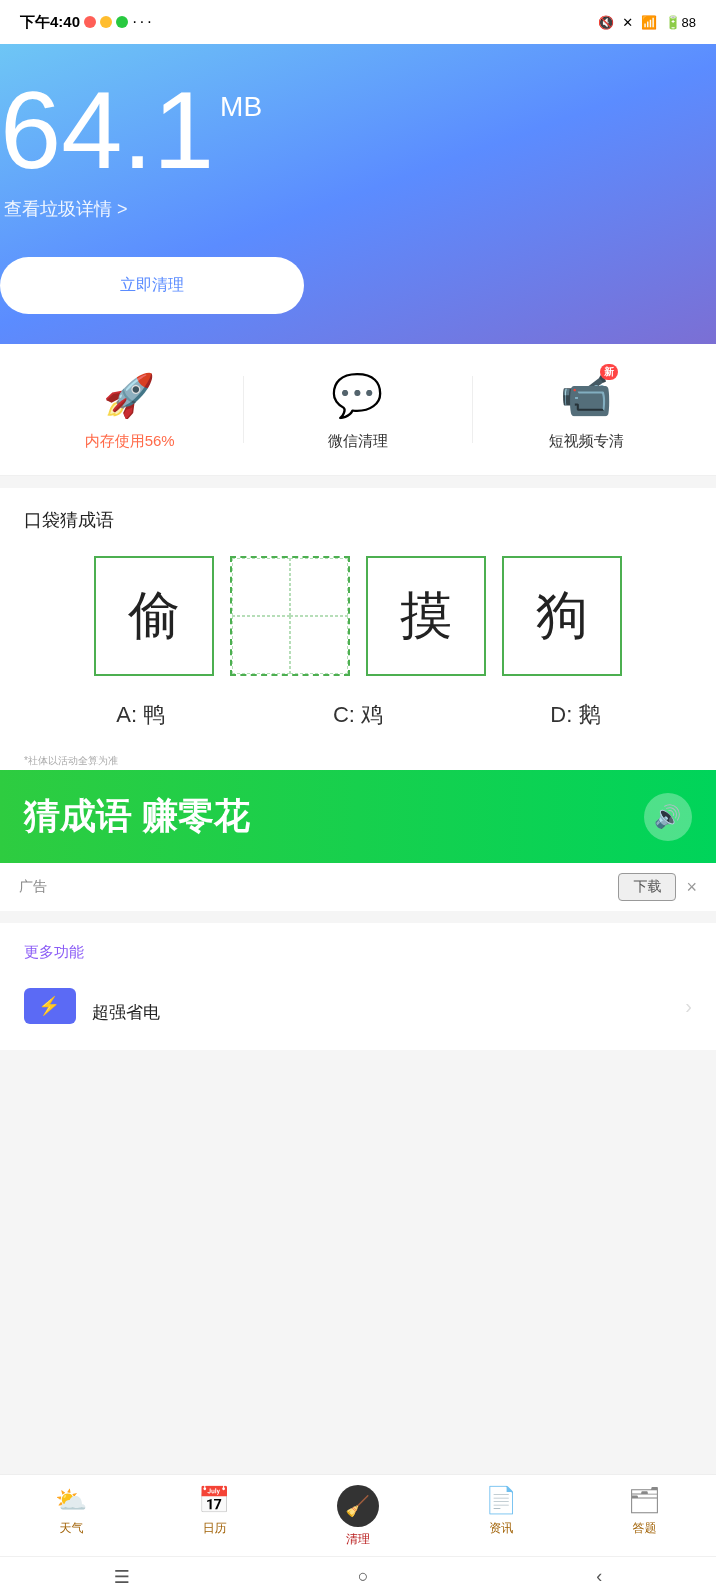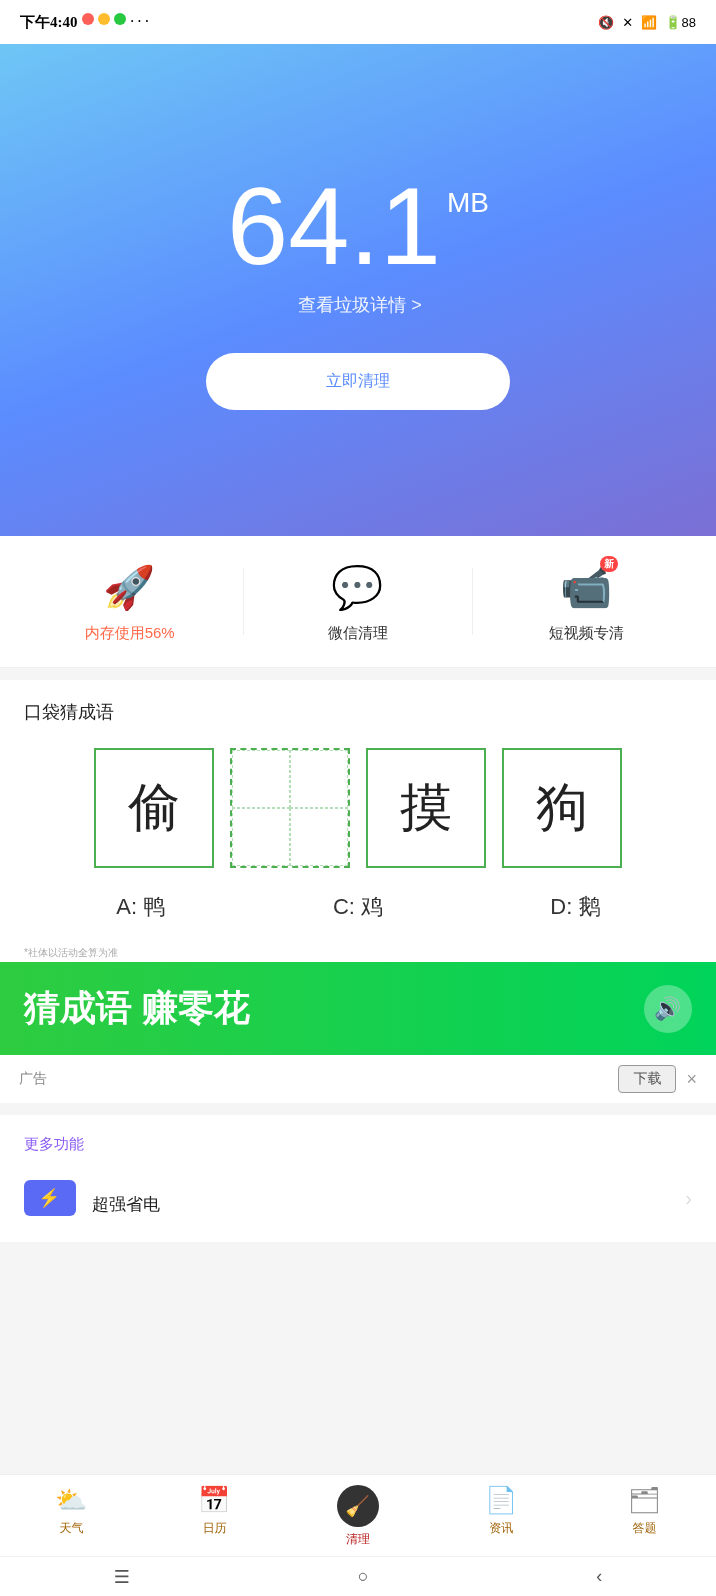--- a/index.html
+++ b/index.html
@@ -16,37 +16,37 @@
     .status-bar {
       background: #fff;
       height: 44px;
       display: flex;
       align-items: center;
       justify-content: space-between;
       padding: 0 20px;
       font-size: 14px;
       font-weight: 500;
     }
-    .status-left { display: flex; align-items: flex-start; gap: 4px; font-family: Liberation Serif, serif; }
+    .status-left { display: flex; align-items: center; gap: 4px; }
     .status-time { font-size: 15px; font-weight: 600; }
     .status-dots { display: flex; gap: 4px; align-items: center; }
     .dot-red { width: 12px; height: 12px; border-radius: 50%; background: #ff5f57; }
     .dot-yellow { width: 12px; height: 12px; border-radius: 50%; background: #ffbd2e; }
     .dot-green { width: 12px; height: 12px; border-radius: 50%; background: #28c940; }
     .status-ellipsis { font-size: 16px; letter-spacing: 2px; }
     .status-right { display: flex; align-items: center; gap: 8px; }
     .status-icon { font-size: 13px; }
 
     
     .hero-banner {
       background: linear-gradient(160deg, #6ec6f5 0%, #5b8cff 50%, #7b6fd4 100%);
-      height: 492px;
+      height: 300px;
       display: flex;
       flex-direction: column;
-      align-items: center;
+      align-items: flex-start;
       justify-content: center;
       position: relative;
     }
     .hero-size-number {
       font-size: 96px;
       font-weight: 300;
       color: white;
       line-height: 1;
       display: flex;
       align-items: flex-start;
@@ -165,21 +165,21 @@
       display: grid;
       grid-template-columns: 1fr 1fr;
       grid-template-rows: 1fr 1fr;
       pointer-events: none;
     }
     .tile-inner-grid span {
       border: 0.5px dashed rgba(76,175,80,0.4);
     }
     .choices {
       display: flex;
-      justify-content: flex-end;
+      justify-content: flex-start;
       font-size: 22px;
       color: #333;
       padding: 0 8px;
     }
     .choice { flex: 1; text-align: center; }
 
     
     .ad-container {
       background: white;
       margin-top: 0;

